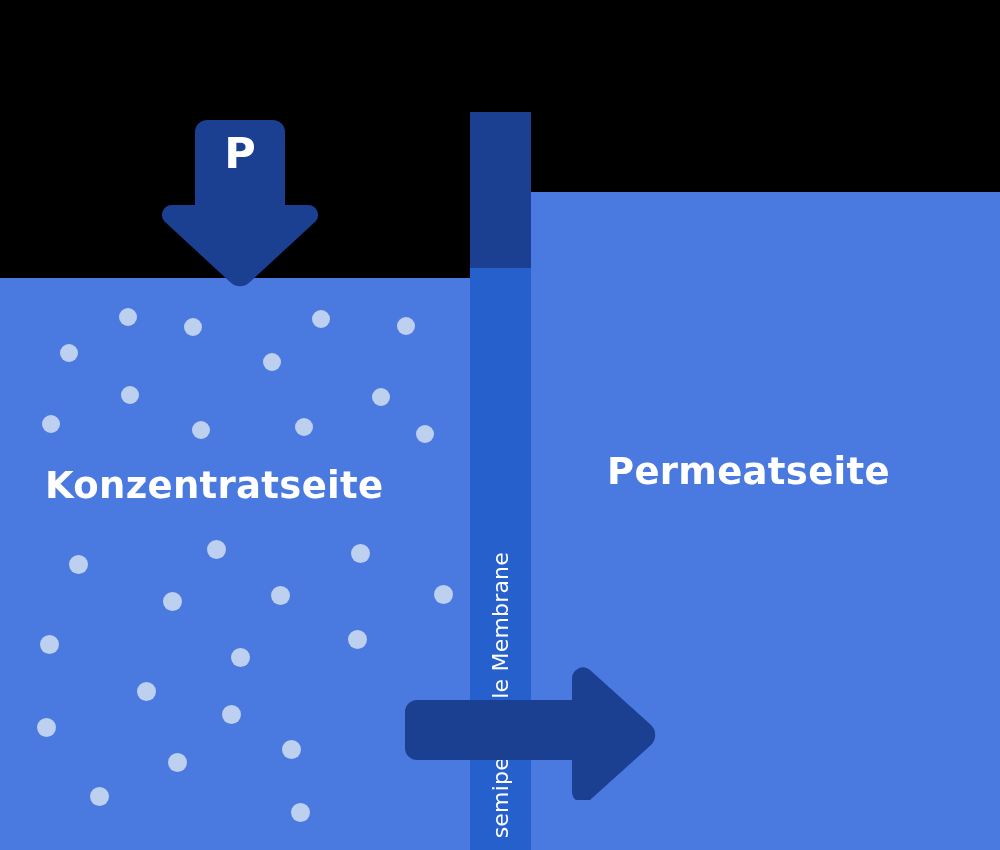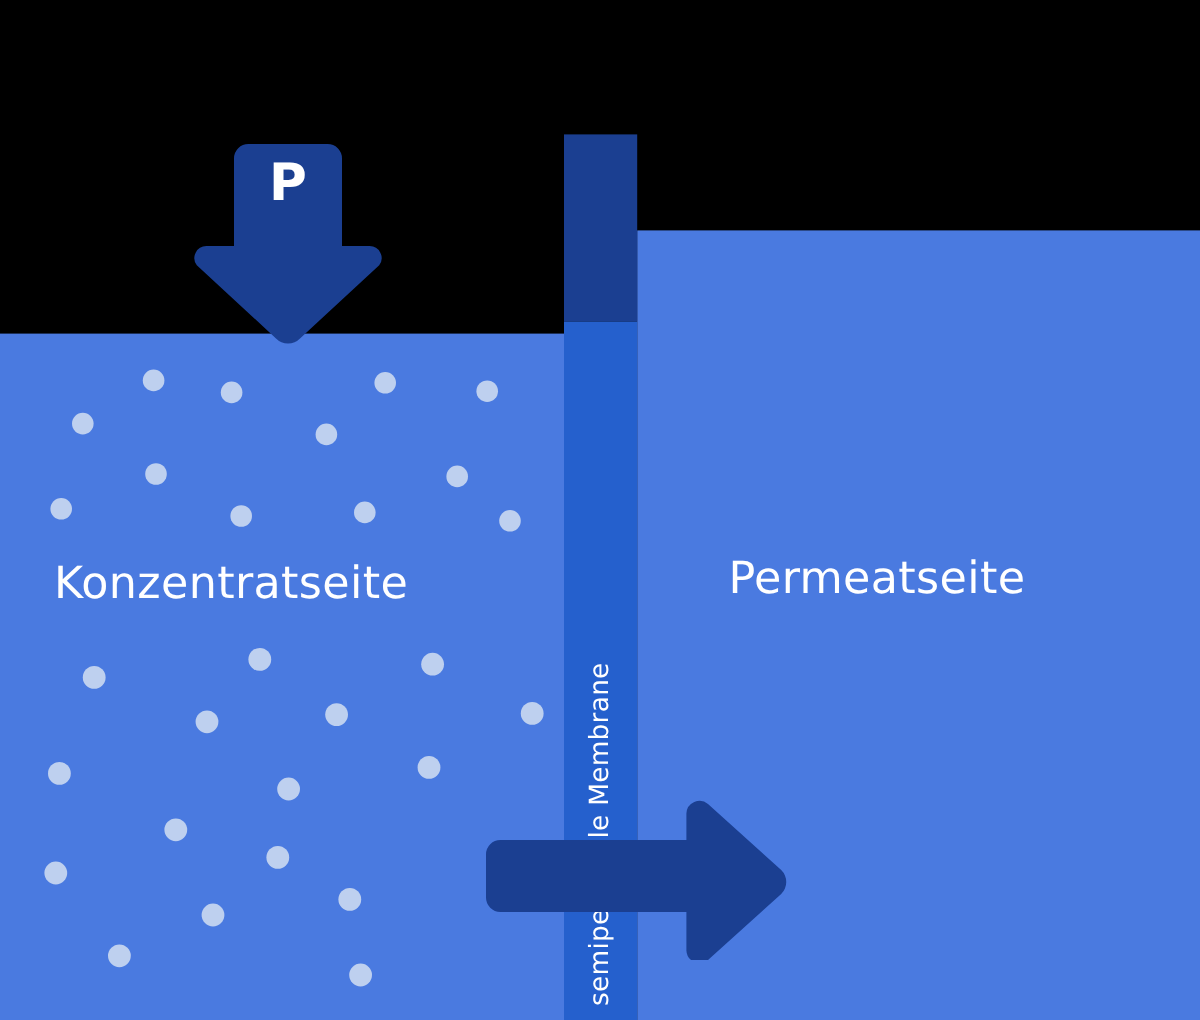--- a/index.html
+++ b/index.html
@@ -115,26 +115,26 @@
     width: 265px;
     height: 135px;
   }
   #flow-arrow svg { display: block; }
 
   
   .side-label {
     position: absolute;
     color: #ffffff;
     font-size: 37px;
-    font-weight: normal;
+    font-weight: bold;
     letter-spacing: 0.3px;
     white-space: nowrap;
   }
   #label-konzentrat { left: 45px;  top: 464px; }
-  #label-permeat    { left: 607px; top: 460px; }
+  #label-permeat    { left: 607px; top: 450px; }
 
   
   .particle {
     position: absolute;
     border-radius: 50%;
     background: #bed0ef;
   }
 </style>
 </head>
 <body>

